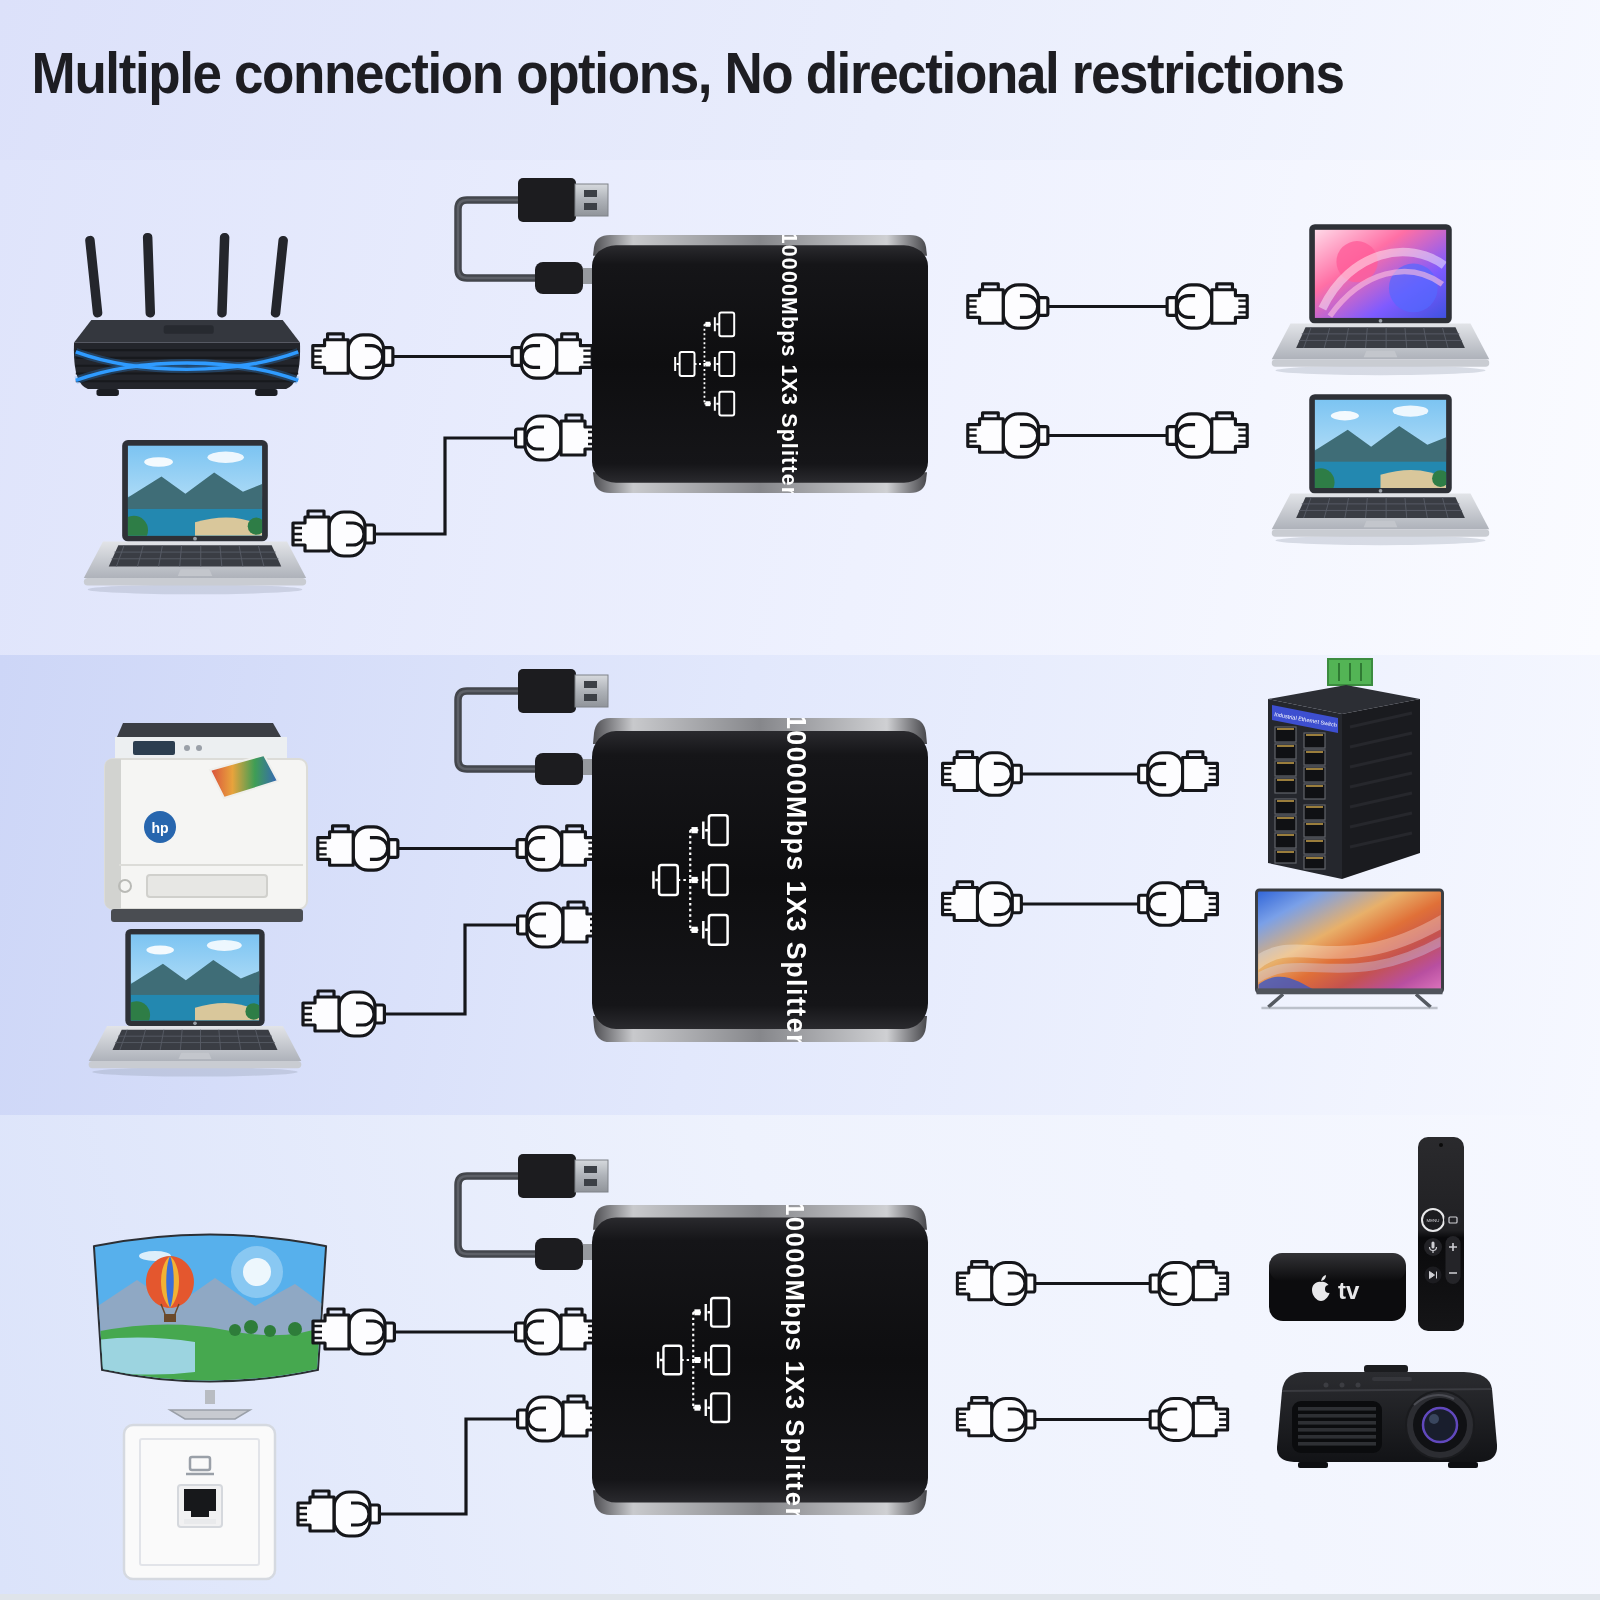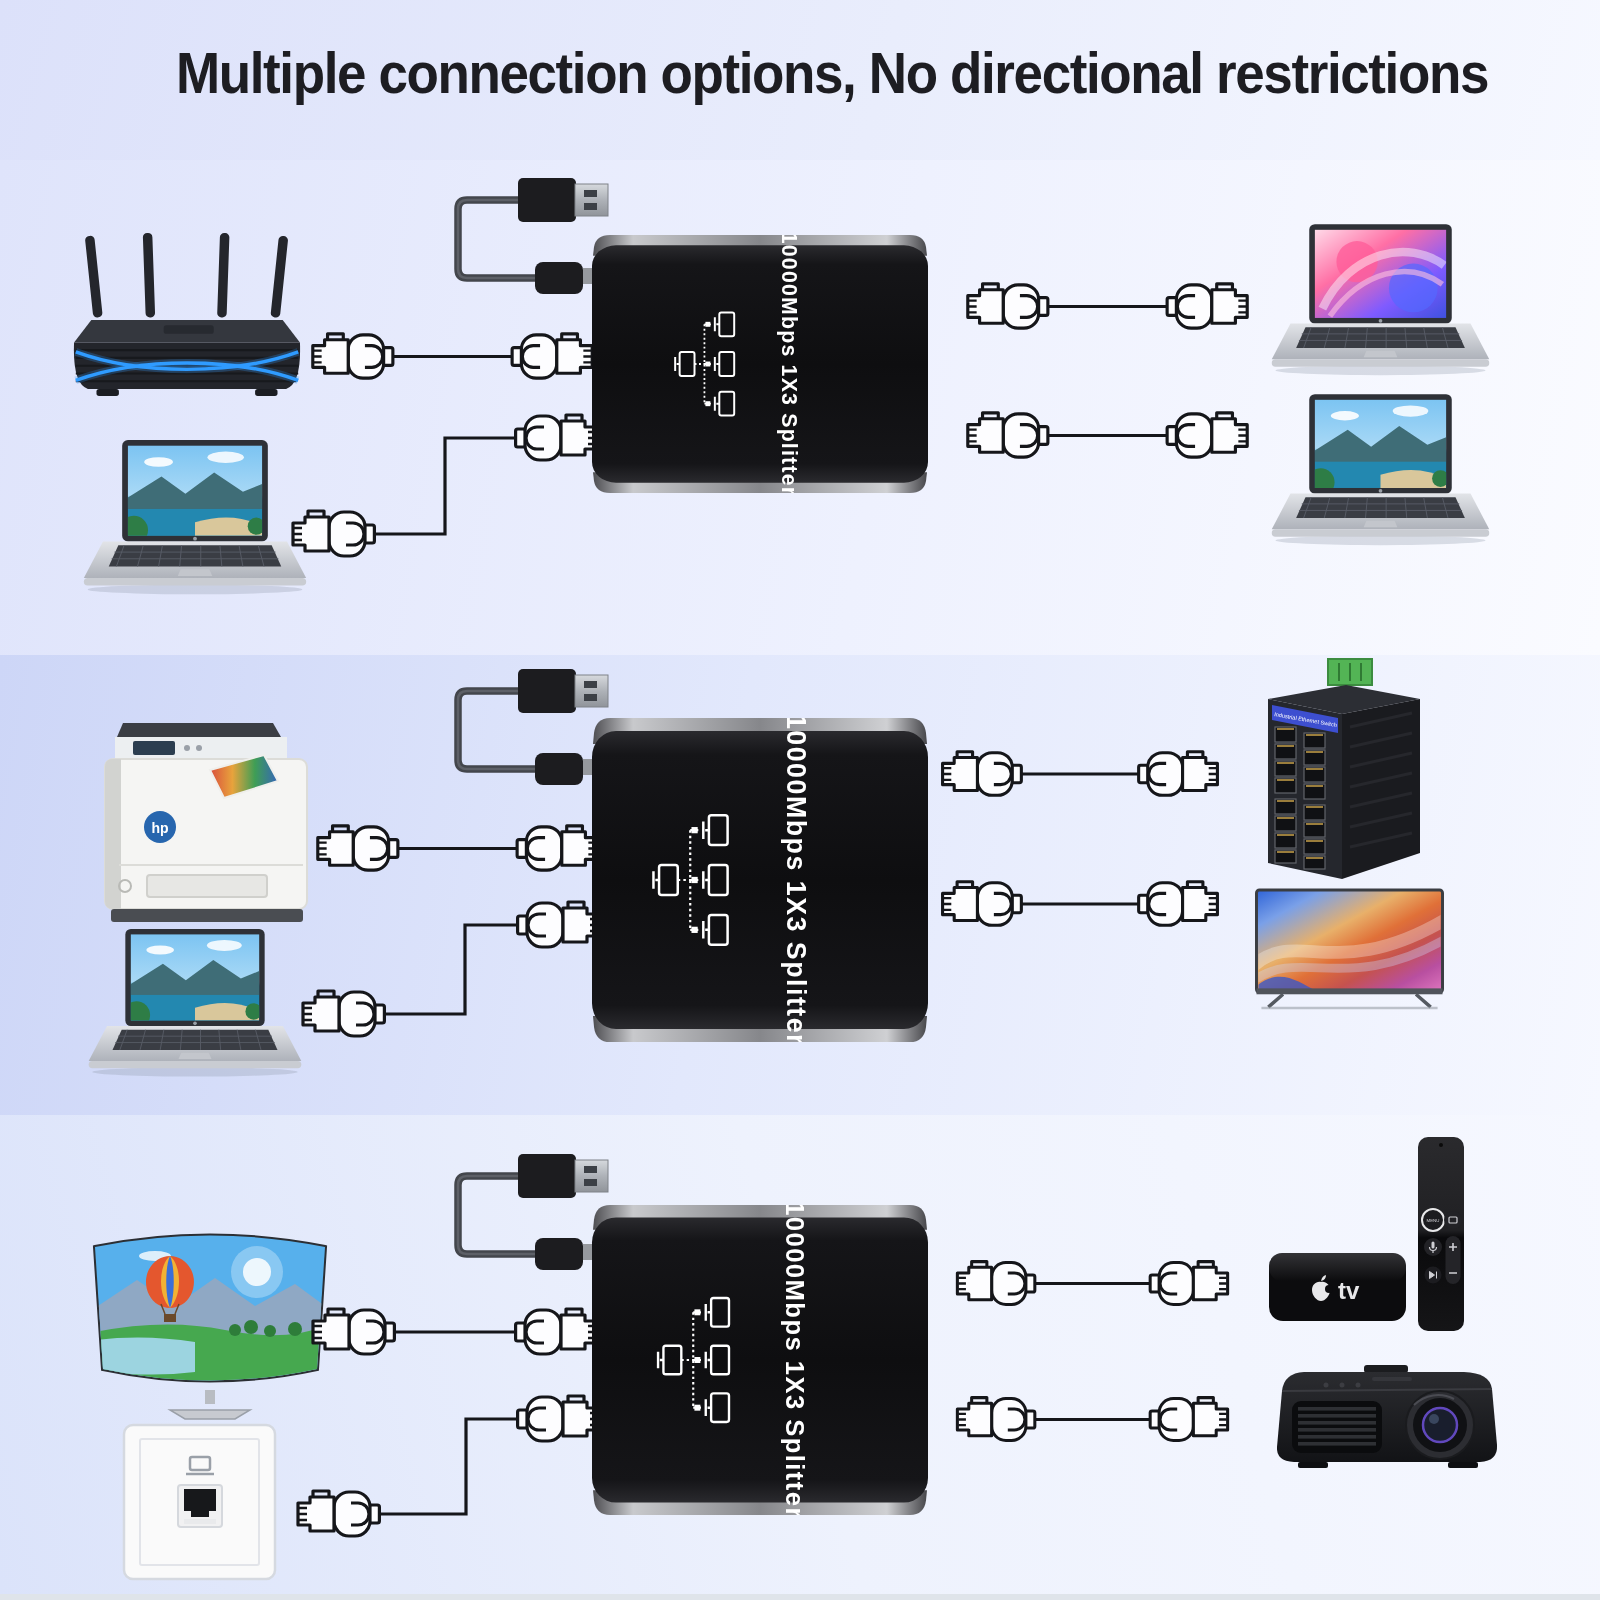--- a/index.html
+++ b/index.html
@@ -1,17 +1,17 @@
 <!DOCTYPE html>
 <html><head>
 <meta charset="utf-8">
 <style>
   html,body{margin:0;padding:0;background:#eef1fb;}
   .canvas{position:relative;width:1600px;height:1600px;overflow:hidden;
-          font-family:"Liberation Sans",sans-serif;text-align:right;}
+          font-family:"Liberation Sans",sans-serif;}
   .pos{position:absolute;}
   .row{position:relative;width:100%;}
   header{width:100%;height:160px;
          background:linear-gradient(105deg,#dce1fa 0%,#e9edfc 55%,#f6f8ff 100%);}
   h1{margin:0;padding:40px 0 0 34px;font-size:57px;font-weight:bold;
      letter-spacing:-1.5px;color:#1d1d22;transform:scaleX(.93);
      transform-origin:left center;white-space:nowrap;}
   .row1{height:495px;background:linear-gradient(100deg,#dfe4fb 0%,#eef1fe 55%,#fafbff 100%);}
   .row2{height:460px;background:linear-gradient(100deg,#cdd6f7 0%,#e2e8fc 45%,#f6f8ff 100%);}
   .row3{height:479px;background:linear-gradient(75deg,#dbe3fa 0%,#eef2fd 50%,#f6f8ff 100%);}

